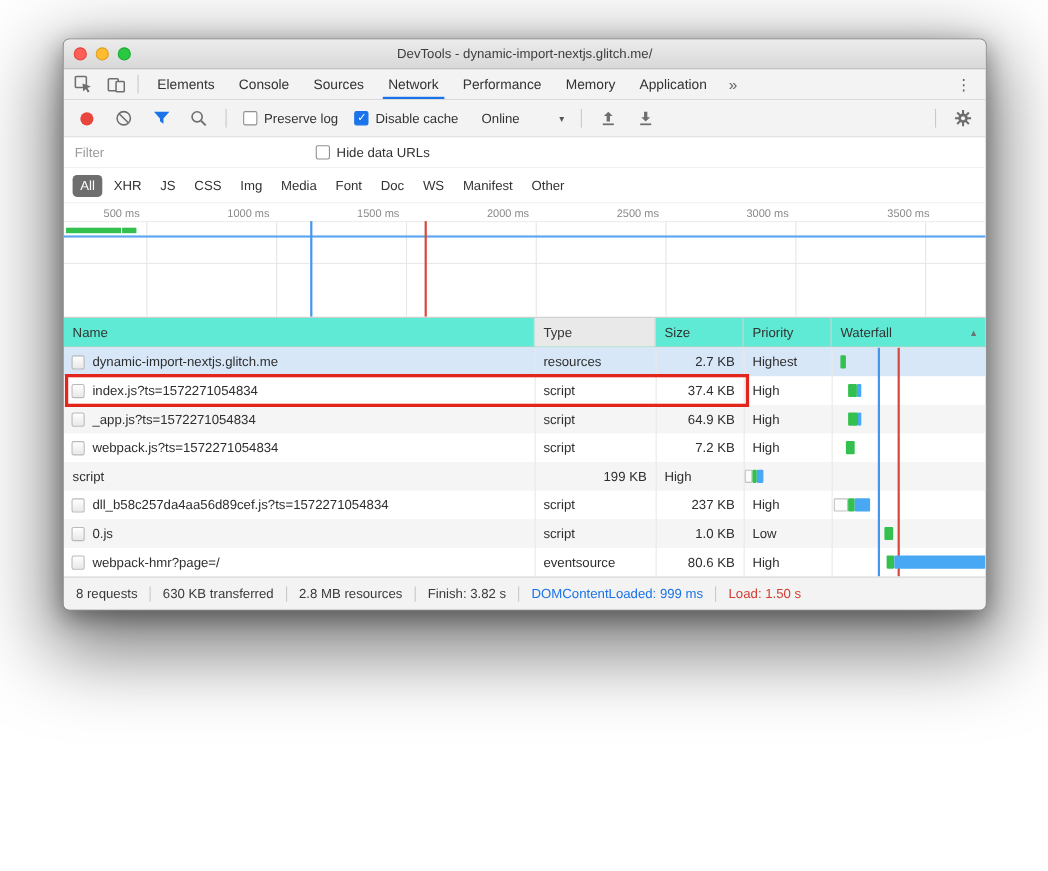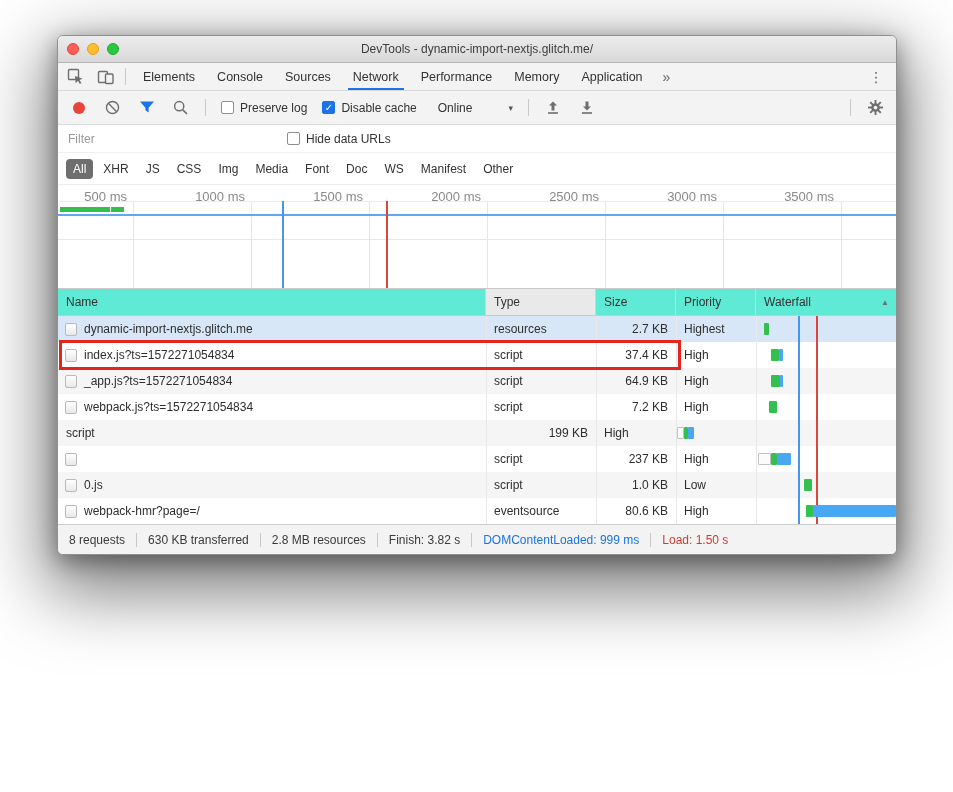--- a/index.html
+++ b/index.html
@@ -49,21 +49,21 @@
   .hdu{display:flex;align-items:center;gap:6px;margin-left:24px;font-size:12px;color:#333;}
 
   
   .chips{flex:0 0 32px;background:#fff;display:flex;align-items:center;gap:3px;padding:0 8px;font-size:12px;color:#333;border-bottom:1px solid #ececec;}
   .chip{padding:3px 7px;border-radius:4px;}
   .chip.active{background:#6e6e6e;color:#fff;}
 
   
   .overview{flex:0 0 104px;background:#fff;border-bottom:1px solid #c9c9c9;position:relative;overflow:hidden;}
   .ov-ruler{position:absolute;left:0;right:0;top:0;height:17px;border-bottom:1px solid #ededed;}
-  .tick{position:absolute;top:4px;font-size:13px;color:#8a8a8a;z-index:2;white-space:nowrap;padding-left:40px;}
+  .tick{position:absolute;top:4px;font-size:10px;color:#8a8a8a;z-index:2;white-space:nowrap;padding-left:40px;}
   .gridline{position:absolute;top:17px;bottom:0;width:1px;background:#e6e6e6;z-index:0;}
   .ov-divider{position:absolute;left:0;right:0;top:54px;height:1px;background:#e8e8e8;z-index:0;}
   .ov-bar{position:absolute;z-index:1;}
   .ovline{position:absolute;top:16px;bottom:0;width:2px;z-index:3;}
   .ovline.blue{background:#4596ec;}
   .ovline.red{background:#d7473f;}
 
   
   .thead{flex:0 0 27px;display:grid;grid-template-columns:428px 110px 80px 80px 1fr;background:#5eead4;border-bottom:1px solid #c9c9c9;font-size:12px;color:#333;}
   .hcell{display:flex;align-items:center;padding-left:8px;border-right:1px solid #d2d2d2;position:relative;}
@@ -236,21 +236,21 @@
       <span class="tick" style="right: 651px;">1000 ms</span>
       <div class="gridline" style="left: 311px;"></div>
       <span class="tick" style="right: 533px;">1500 ms</span>
       <div class="gridline" style="left: 429px;"></div>
       <span class="tick" style="right: 415px;">2000 ms</span>
       <div class="gridline" style="left: 547px;"></div>
       <span class="tick" style="right: 297px;">2500 ms</span>
       <div class="gridline" style="left: 665px;"></div>
       <span class="tick" style="right: 179px;">3000 ms</span>
       <div class="gridline" style="left: 783px;"></div>
-      <span class="tick" style="right: 62px; text-align: center;">3500 ms</span>
+      <span class="tick" style="right: 51px; text-align: center;">3500 ms</span>
       <span class="tick" style="left: 826px;">40</span>
       <div class="ov-bar" style="left: 2px; top: 22px; width: 50px; height: 5px; background: rgb(52, 192, 78);"></div>
       <div class="ov-bar" style="left: 53px; top: 22px; width: 13px; height: 5px; background: rgb(52, 192, 78);"></div>
       <div class="ov-bar" style="left: 0px; top: 29px; width: 840px; height: 2px; background: rgb(95, 168, 239);"></div>
     </div>
 
   <div class="thead">
     <div class="hcell">Name</div>
     <div class="hcell h-type">Type</div>
     <div class="hcell">Size</div>
@@ -319,20 +319,21 @@
           <div class="cell c-prio">High</div>
           <div class="cell c-wf">
             <div class="wf-seg hollow" style="left: 1.2%; width: 9.3%;"></div>
             <div class="wf-seg" style="left: 10.5%; width: 4.2%; background: rgb(52, 192, 78);"></div>
             <div class="wf-seg" style="left: 14.7%; width: 8%; background: rgb(73, 168, 243);"></div>
           </div>
         </div>
         <div class="trow">
           <div class="cell c-name">
             <span class="ficon"></span>
+            <span class="ntext">dll_b58c257da4aa56d89cef.js?ts=1572271054834</span>
           </div>
           <div class="cell c-type">script</div>
           <div class="cell c-size">237 KB</div>
           <div class="cell c-prio">High</div>
           <div class="cell c-wf">
             <div class="wf-seg hollow" style="left: 1.2%; width: 9.3%;"></div>
             <div class="wf-seg" style="left: 10.5%; width: 4.8%; background: rgb(52, 192, 78);"></div>
             <div class="wf-seg" style="left: 15.3%; width: 10%; background: rgb(73, 168, 243);"></div>
           </div>
         </div>

